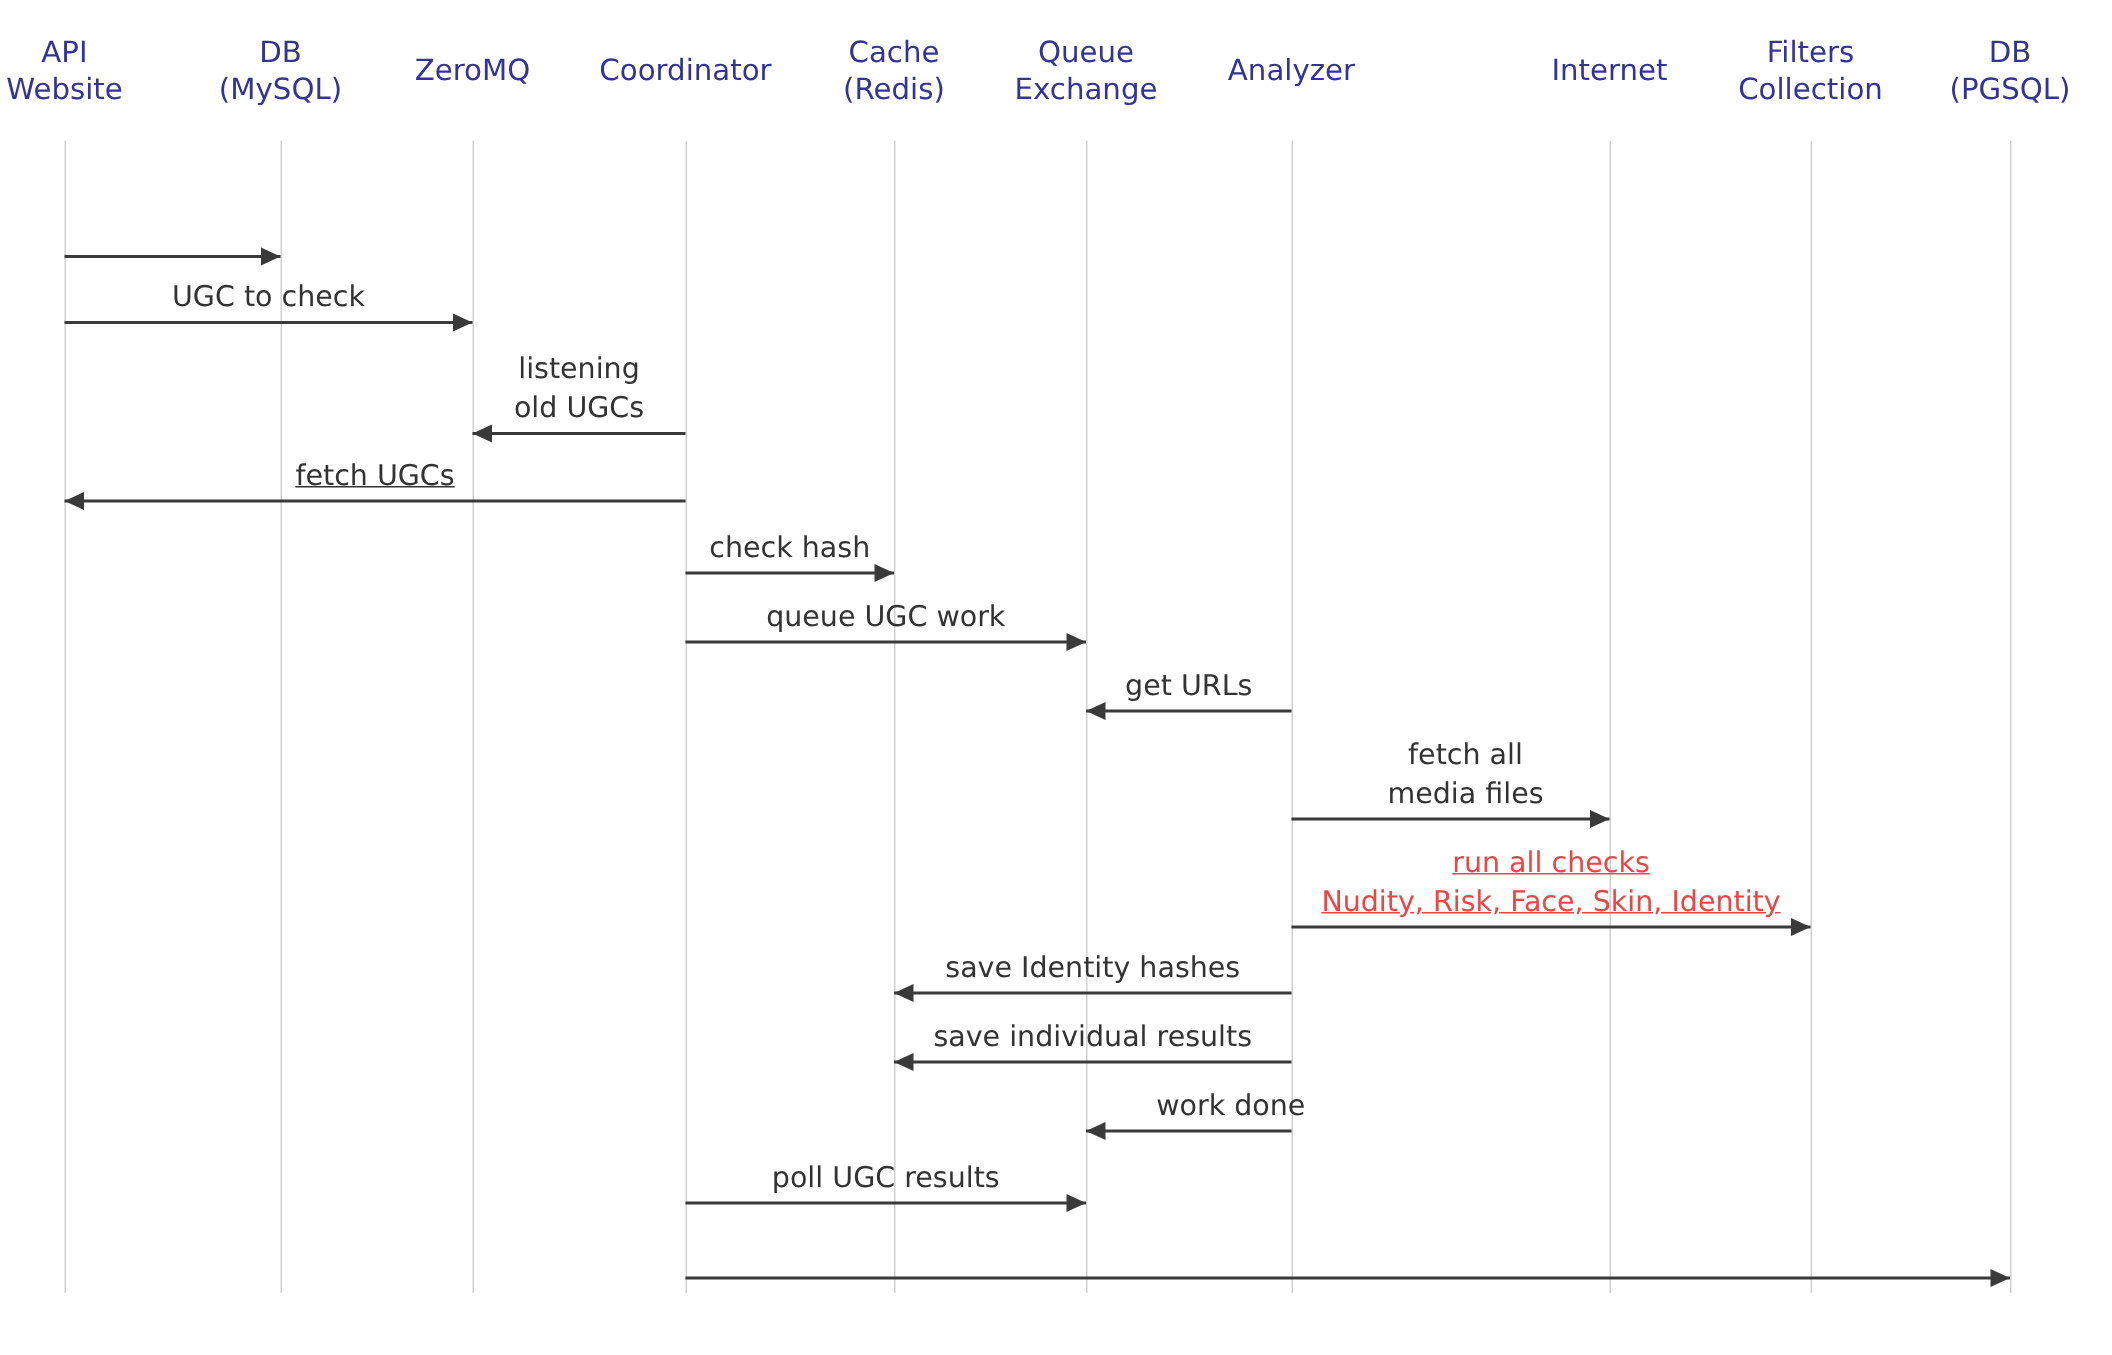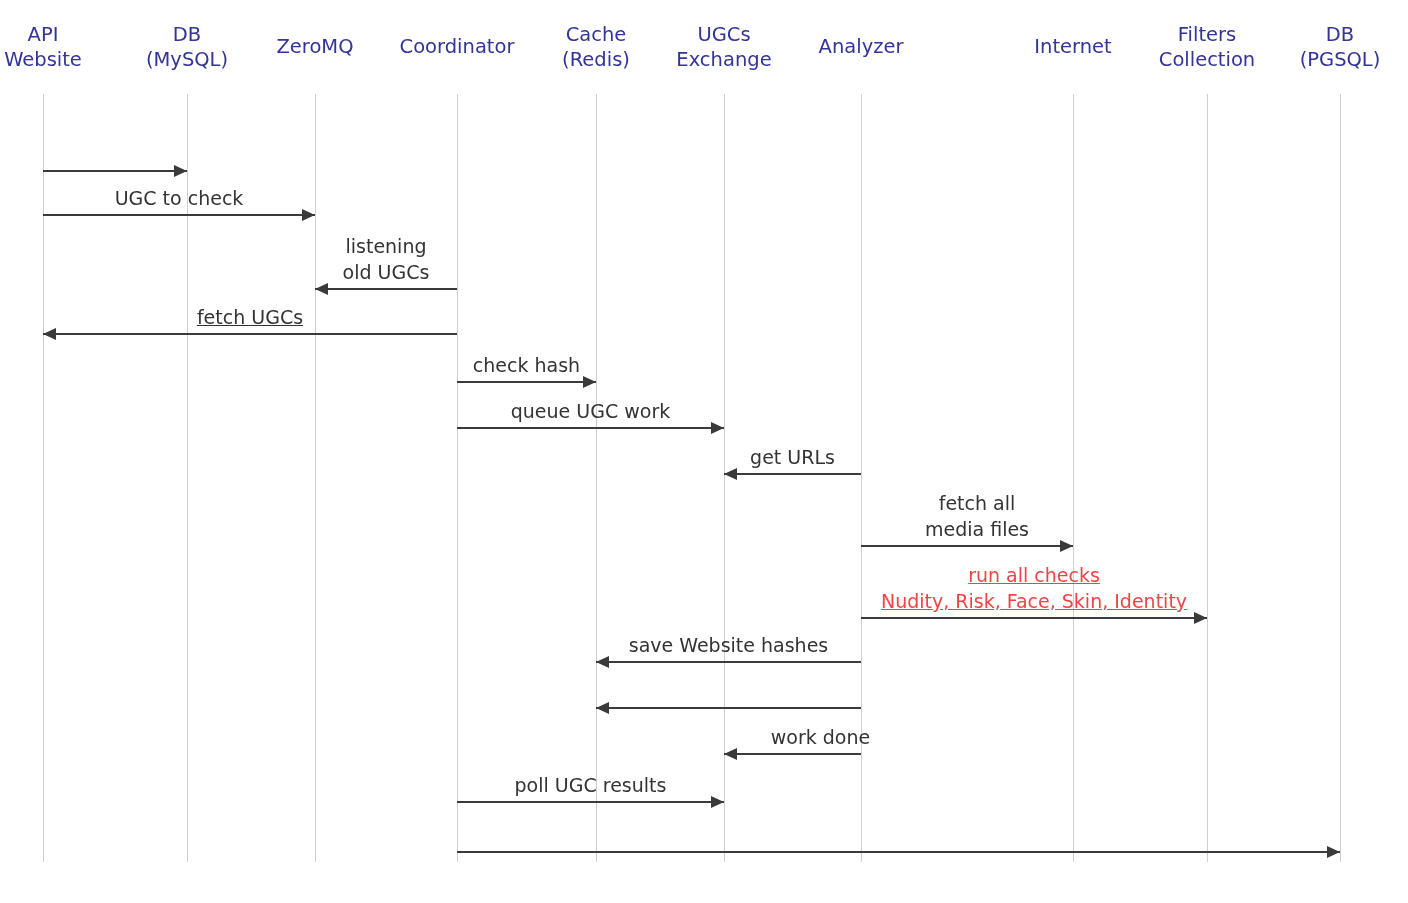--- a/index.html
+++ b/index.html
@@ -81,21 +81,21 @@
     <div class="lifeline" style="left: 1207px; top: 94px; height: 768px; background: rgb(207, 207, 207);"></div>
     <div class="lifeline" style="left: 1340px; top: 94px; height: 768px; background: rgb(207, 207, 207);"></div>
     <div class="participant-label" style="left: 43px; top: 22px; color: rgb(51, 51, 153);">API
 Website</div>
     <div class="participant-label" style="left: 187px; top: 22px; color: rgb(51, 51, 153);">DB
 (MySQL)</div>
     <div class="participant-label" style="left: 315px; top: 34px; color: rgb(51, 51, 153);">ZeroMQ</div>
     <div class="participant-label" style="left: 457px; top: 34px; color: rgb(51, 51, 153);">Coordinator</div>
     <div class="participant-label" style="left: 596px; top: 22px; color: rgb(51, 51, 153);">Cache
 (Redis)</div>
-    <div class="participant-label" style="left: 724px; top: 22px; color: rgb(51, 51, 153);">UGCs
+    <div class="participant-label" style="left: 724px; top: 22px; color: rgb(51, 51, 153);">Queue
 Exchange</div>
     <div class="participant-label" style="left: 861px; top: 34px; color: rgb(51, 51, 153);">Analyzer</div>
     <div class="participant-label" style="left: 1073px; top: 34px; color: rgb(51, 51, 153);">Internet</div>
     <div class="participant-label" style="left: 1207px; top: 22px; color: rgb(51, 51, 153);">Filters
 Collection</div>
     <div class="participant-label" style="left: 1340px; top: 22px; color: rgb(51, 51, 153);">DB
 (PGSQL)</div>
     <div class="msg-line" style="left: 43px; top: 170px; width: 144px; border-top-color: rgb(58, 58, 58);"></div>
     <div class="msg-head right" style="top: 165px; left: 174px; border-left-color: rgb(58, 58, 58);"></div>
     <div class="msg-line" style="left: 43px; top: 214px; width: 272px; border-top-color: rgb(58, 58, 58);"></div>
@@ -120,23 +120,24 @@
     <div class="msg-line" style="left: 861px; top: 545px; width: 212px; border-top-color: rgb(58, 58, 58);"></div>
     <div class="msg-head right" style="top: 540px; left: 1060px; border-left-color: rgb(58, 58, 58);"></div>
     <div class="msg-label" style="left: 967px; top: 490px; color: rgb(51, 51, 51); margin-left: 10px;">fetch all
 media files</div>
     <div class="msg-line" style="left: 861px; top: 617px; width: 346px; border-top-color: rgb(58, 58, 58);"></div>
     <div class="msg-head right" style="top: 612px; left: 1194px; border-left-color: rgb(58, 58, 58);"></div>
     <div class="msg-label" style="left: 1034px; top: 562px; color: #ef4444; text-decoration: underline;">run all checks
 Nudity, Risk, Face, Skin, Identity</div>
     <div class="msg-line" style="left: 596px; top: 661px; width: 265px; border-top-color: rgb(58, 58, 58);"></div>
     <div class="msg-head left" style="top: 656px; left: 596px; border-right-color: rgb(58, 58, 58);"></div>
-    <div class="msg-label" style="left: 728.5px; top: 632px; color: rgb(51, 51, 51);">save Website hashes</div>
+    <div class="msg-label" style="left: 728.5px; top: 632px; color: rgb(51, 51, 51);">save Identity hashes</div>
     <div class="msg-line" style="left: 596px; top: 707px; width: 265px; border-top-color: rgb(58, 58, 58);"></div>
     <div class="msg-head left" style="top: 702px; left: 596px; border-right-color: rgb(58, 58, 58);"></div>
+    <div class="msg-label" style="left: 728.5px; top: 678px; color: rgb(51, 51, 51);">save individual results</div>
     <div class="msg-line" style="left: 724px; top: 753px; width: 137px; border-top-color: rgb(58, 58, 58);"></div>
     <div class="msg-head left" style="top: 748px; left: 724px; border-right-color: rgb(58, 58, 58);"></div>
     <div class="msg-label" style="left: 792.5px; top: 724px; color: rgb(51, 51, 51); margin-left: 28px;">work done</div>
     <div class="msg-line" style="left: 457px; top: 801px; width: 267px; border-top-color: rgb(58, 58, 58);"></div>
     <div class="msg-head right" style="top: 796px; left: 711px; border-left-color: rgb(58, 58, 58);"></div>
     <div class="msg-label" style="left: 590.5px; top: 772px; color: rgb(51, 51, 51);">poll UGC results</div>
     <div class="msg-line" style="left: 457px; top: 851px; width: 883px; border-top-color: rgb(58, 58, 58);"></div>
     <div class="msg-head right" style="top: 846px; left: 1327px; border-left-color: rgb(58, 58, 58);"></div>
   </div>
 

